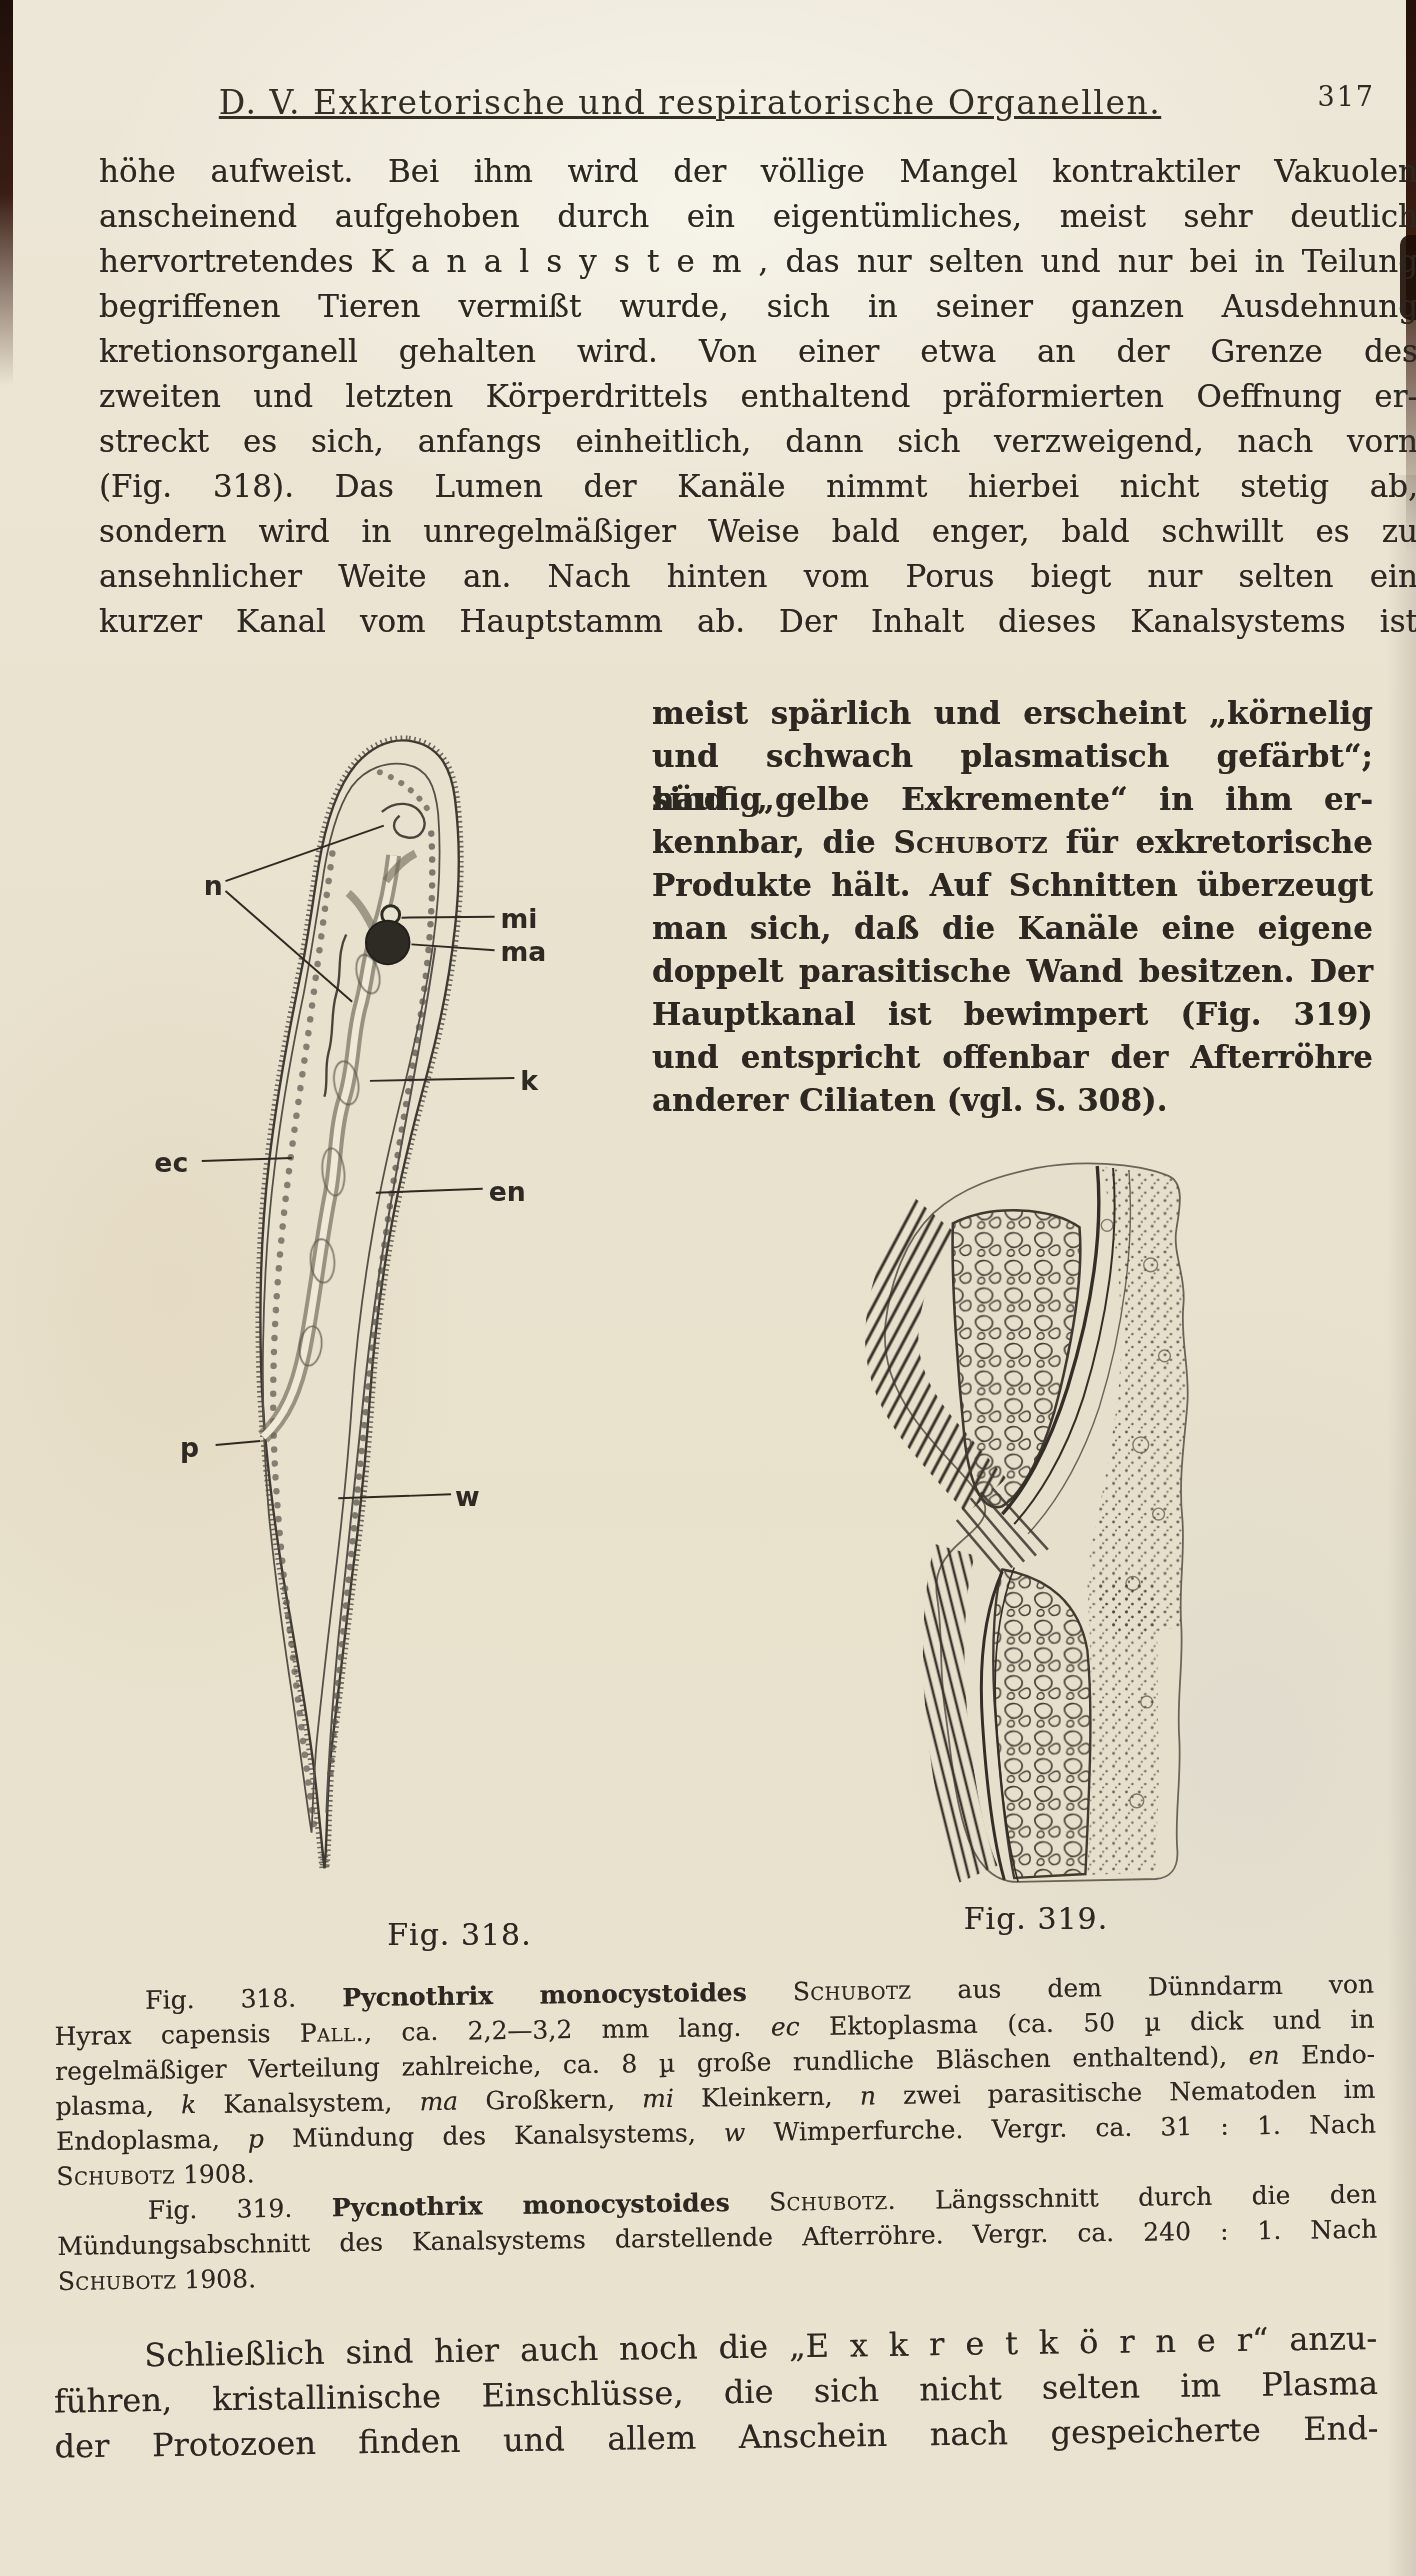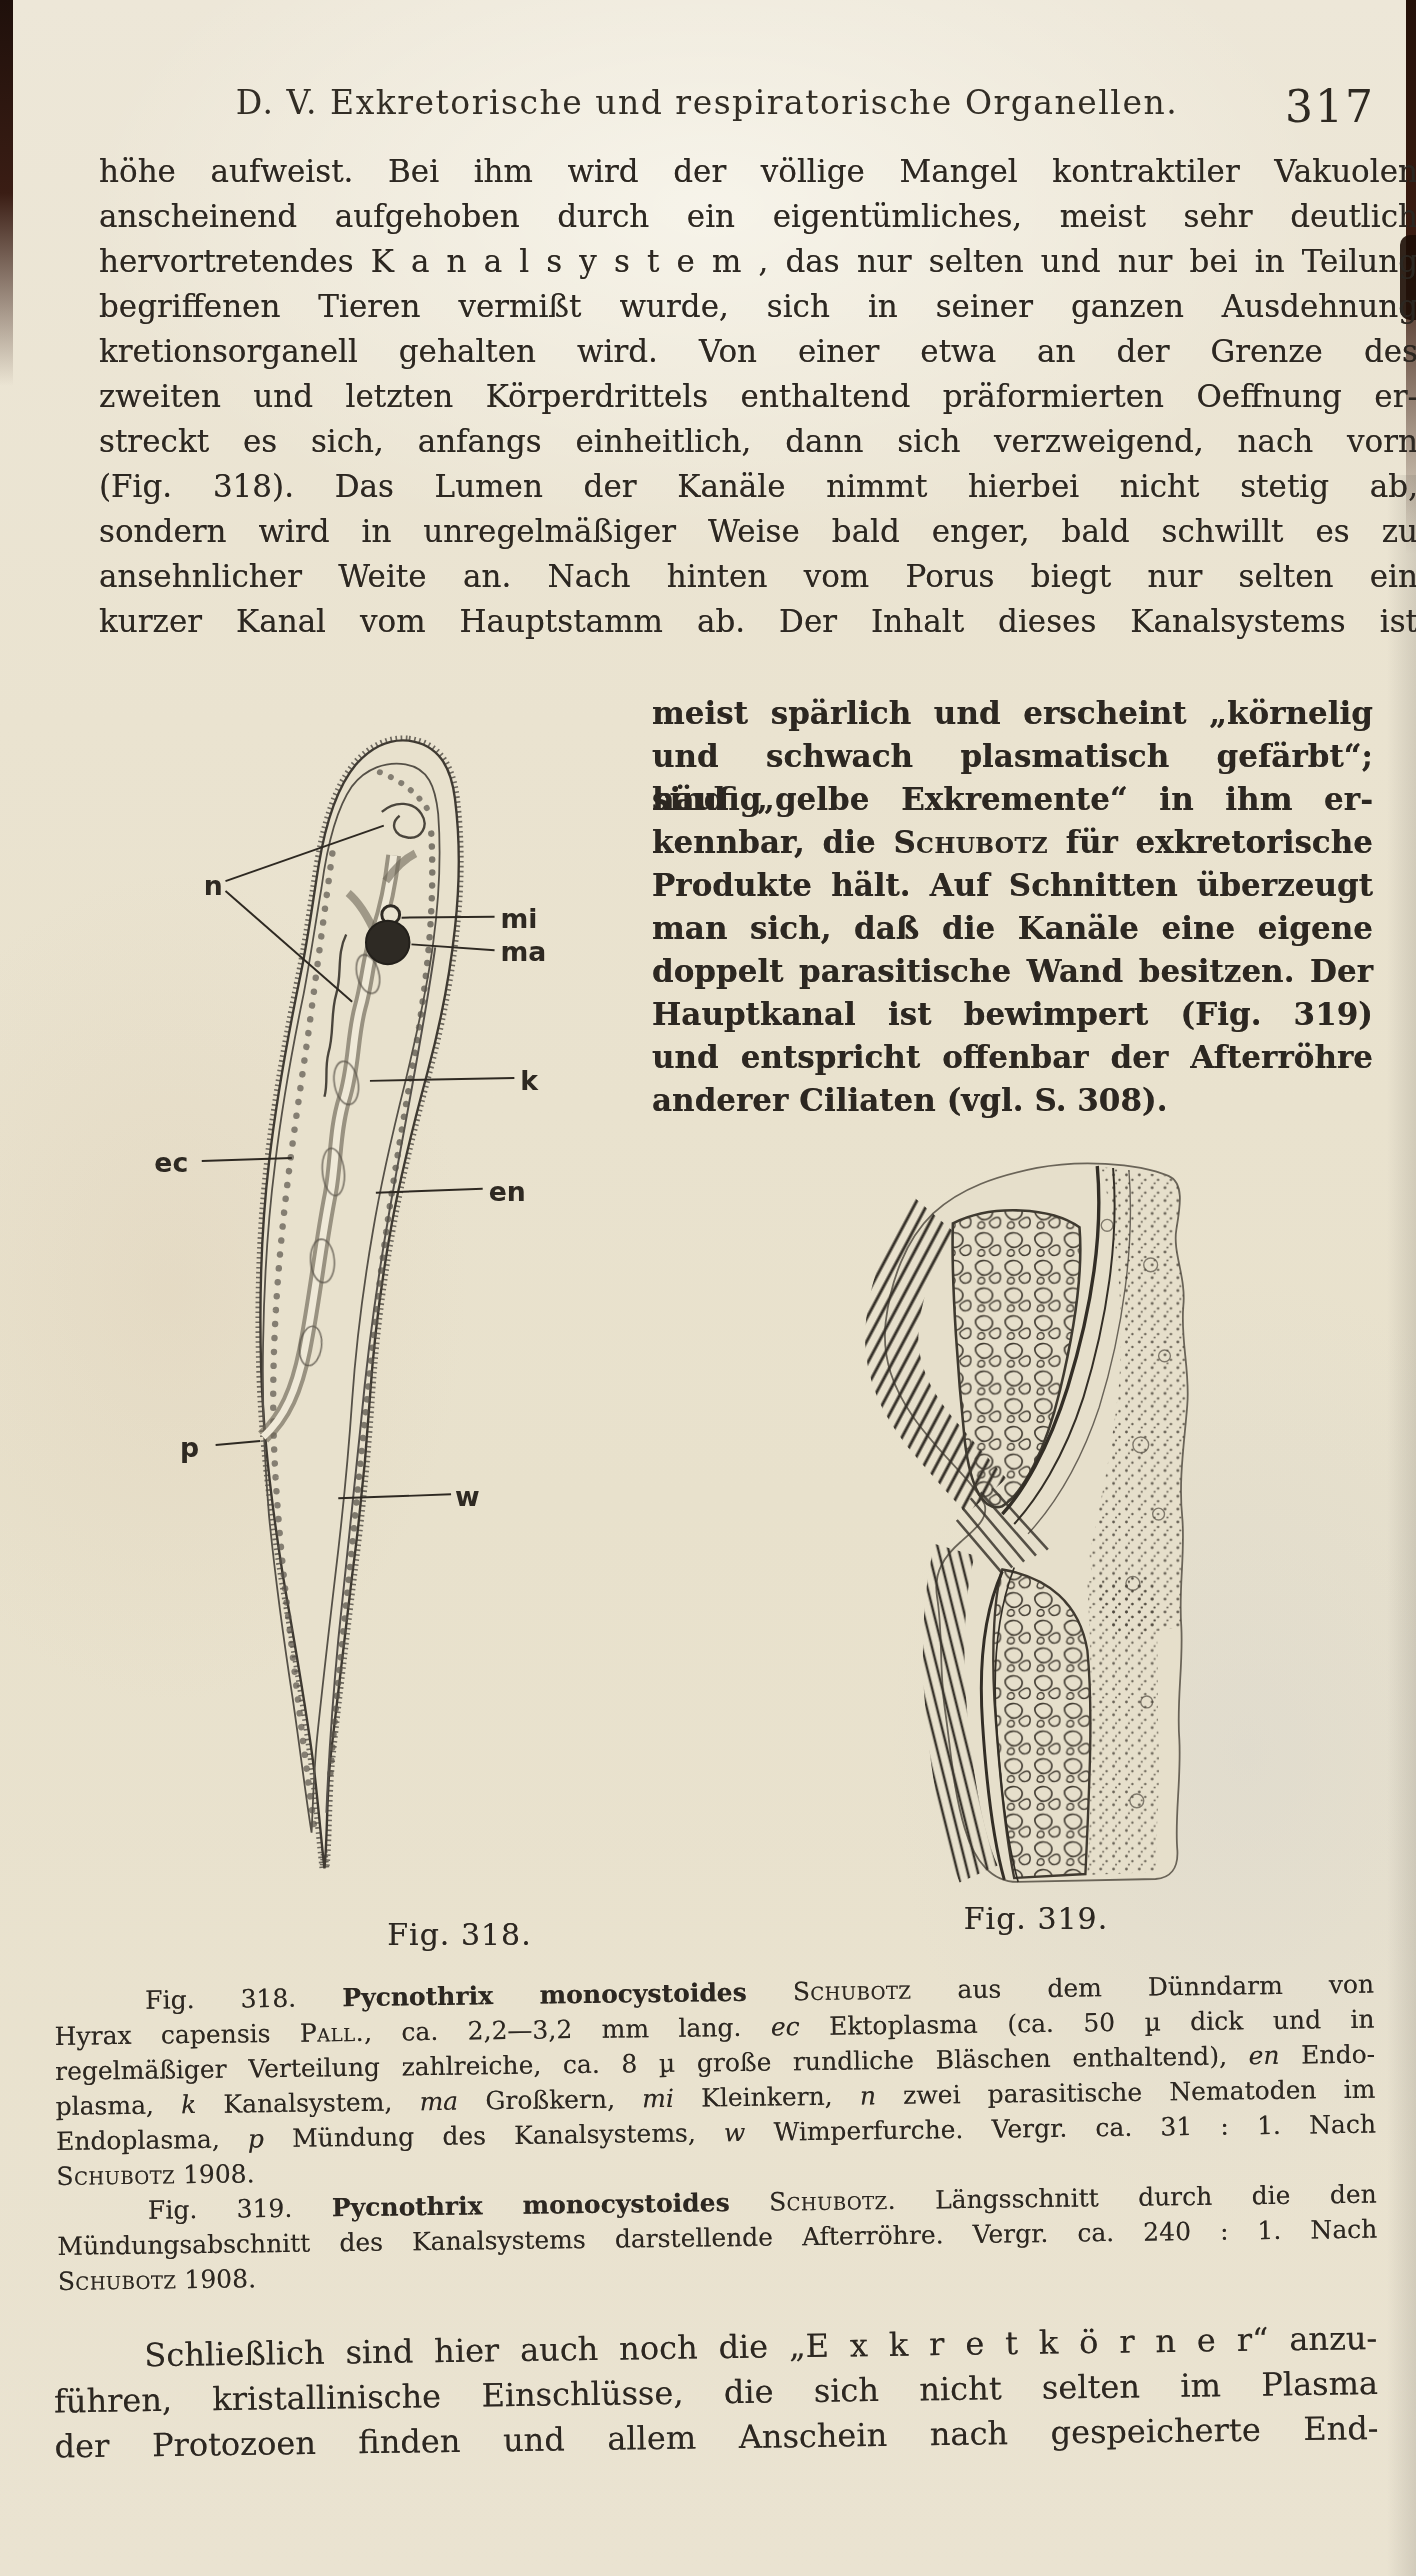--- a/index.html
+++ b/index.html
@@ -15,23 +15,23 @@
     color:#2c2721;}
   .edge-left{position:absolute;left:0;top:0;width:13px;height:386px;
     background:linear-gradient(to bottom,#1f100b 0%,#3a1d14 50%,rgba(58,29,20,0) 100%);}
   .edge-right{position:absolute;right:0;top:0;width:11px;height:554px;
     background:linear-gradient(to bottom,#241109 0%,#3c1d12 45%,rgba(60,29,18,0) 100%);}
   .edge-right-blob{position:absolute;right:0;top:235px;width:17px;height:85px;
     background:#1d0d06;border-radius:10px 0 0 10px;opacity:.9;}
   .shade-right{position:absolute;right:0;top:475px;width:30px;height:2101px;
     background:linear-gradient(to left,rgba(108,104,96,.20),rgba(108,104,96,0));}
   .header{position:absolute;left:0;top:83px;width:1417px;height:49px;}
-  .header .title{position:absolute;left:168px;width:1078px;text-align:center;
-    font-size:33px;letter-spacing:1.5px;color:#322d25;}
-  .header .pagenum{position:absolute;right:42px;top:-2px;font-size:44px;letter-spacing:2px;color:#2e2922;}
+  .header .title{position:absolute;left:151px;width:1078px;text-align:center;
+    font-size:33px;letter-spacing:1.5px;color:#322d25;text-decoration:underline;}
+  .header .pagenum{position:absolute;right:42px;top:-2px;font-size:27px;letter-spacing:2px;color:#2e2922;}
   .tblock{position:absolute;}
   .line{text-align:justify;text-align-last:justify;white-space:normal;
     text-shadow:0 0 0.5px rgba(44,39,33,.55);}
   .noju{text-align-last:left;}
   .ind{text-indent:91px;}
   #para1{left:56px;top:149px;width:1319px;font-size:31px;margin-left:43px;}
   #para1 .line{line-height:45px;height:45px;}
   #rightcol{left:652px;top:692px;width:721px;font-size:31px;font-weight:bold;}
   #rightcol .line{line-height:43px;height:43px;}
   #captions{left:56px;top:1977px;width:1320px;font-size:25px;

